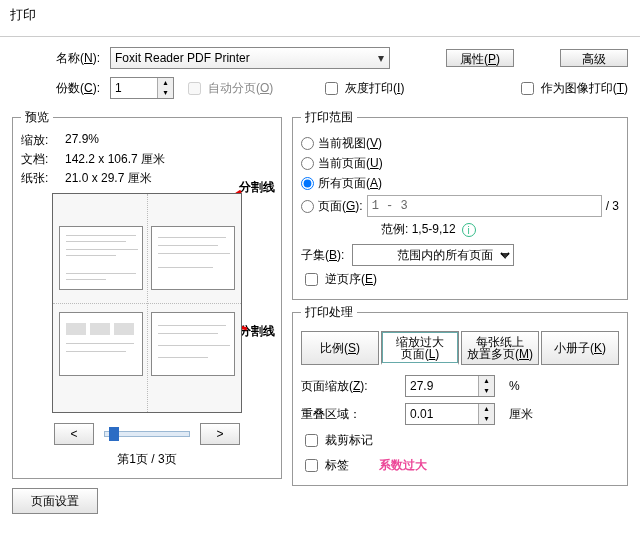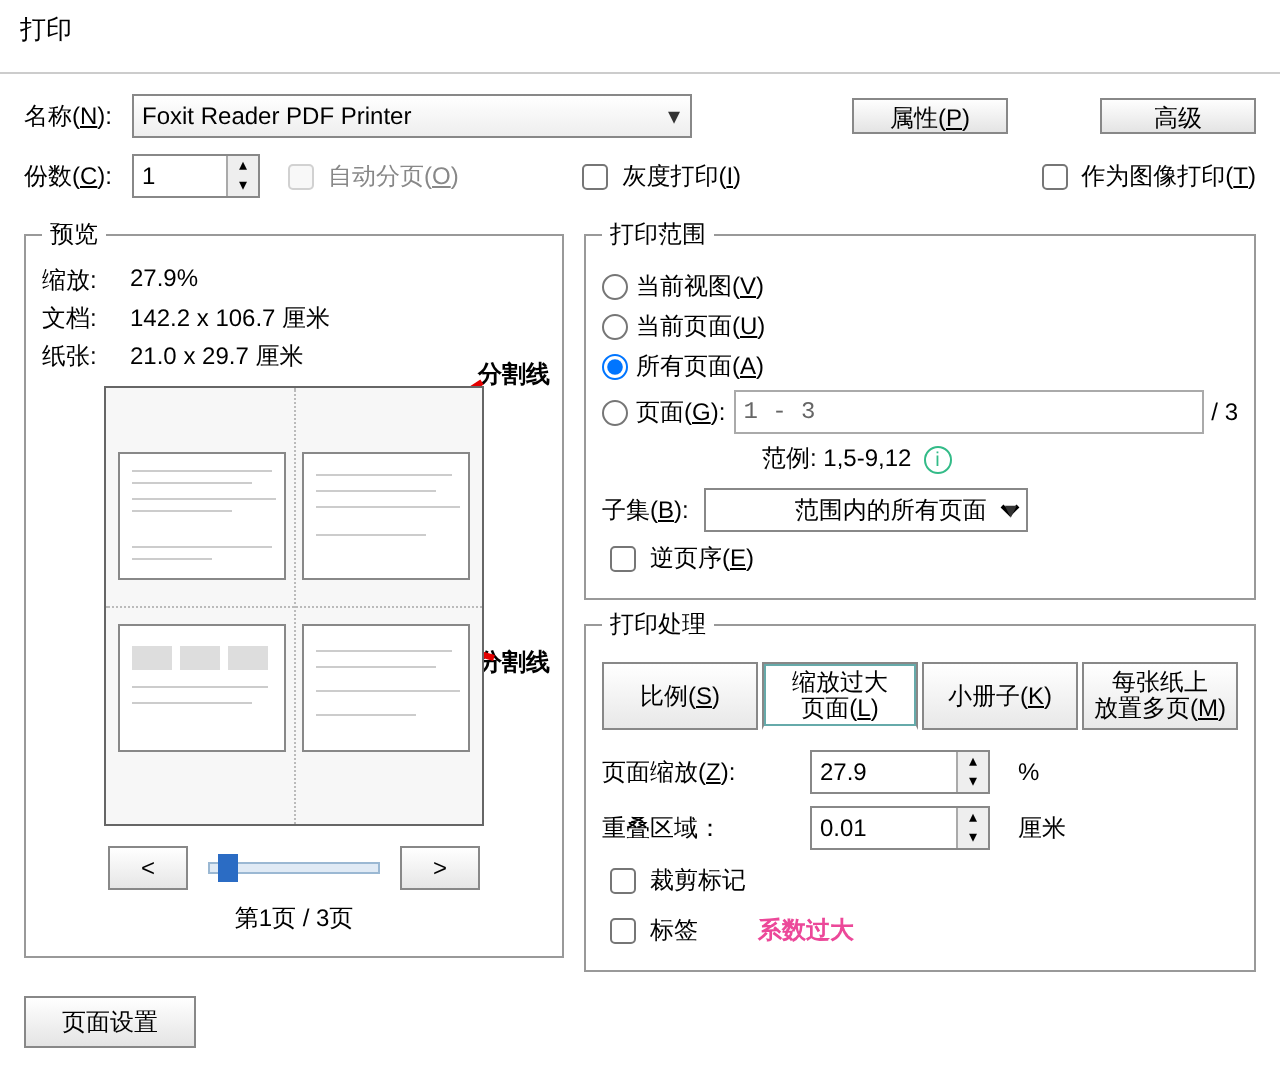--- a/index.html
+++ b/index.html
@@ -3,21 +3,21 @@
 <meta charset="utf-8">
 <style>
 * { box-sizing: border-box; font-family: "Microsoft YaHei", sans-serif; font-size: 12px; }
 body { margin: 0; padding: 0; background: #fff; width: 640px; height: 536px; position: relative; }
 .title { padding: 6px 10px; font-size: 13px; }
 .row { display: flex; align-items: center; gap: 8px; }
 .main { padding: 4px 12px 12px 12px; }
 .sep { border-top: 1px solid #ccc; margin: 6px 0; }
 fieldset { border: 1px solid #999; margin: 4px 0; padding: 6px 8px 10px 8px; }
 legend { padding: 0 4px; }
-label.hk { white-space: nowrap; }
+label.hk { white-space: nowrap; margin-left: 44px; }
 .u { text-decoration: underline; }
 select, input[type=text].wide { height: 22px; border: 1px solid #888; background: #fff; padding: 0 4px; }
 .printer-select { width: 280px; appearance: none; background: linear-gradient(#fff,#eee); position: relative; }
 .sel-wrap { position: relative; display: inline-block; }
 .sel-wrap:after { content: "▾"; position: absolute; right: 6px; top: 4px; pointer-events: none; color: #333; }
 button.btn { width: 78px; height: 18px; border: 1px solid #888; background: linear-gradient(#fefefe,#e4e4e4); cursor: pointer; margin-left: 36px; }
 .spinner { display: inline-flex; border: 1px solid #888; height: 22px; }
 .spinner input { border: none; width: 46px; padding: 0 4px; outline: none; }
 .spinbtns { display: flex; flex-direction: column; }
 .spinbtns button { width: 16px; height: 11px; border: none; border-left: 1px solid #aaa; background: #eee; font-size: 8px; line-height: 8px; padding: 0; cursor: pointer; }
@@ -44,21 +44,21 @@
 .subset { display: flex; align-items: center; gap: 8px; margin: 4px 0; }
 .subset select { width: 162px; padding-left: 40px; }
 .tabs { display: flex; gap: 2px; margin: 4px 0 10px 0; }
 .tabs button { flex: 1; height: 34px; border: 1px solid #888; background: linear-gradient(#fff,#e8e8e8); font-size: 11px; line-height: 12px; padding: 2px; cursor: pointer; }
 .tabs button.active { background: #fff; border-bottom: 2px solid #fff; font-weight: normal; box-shadow: inset 0 0 0 1px #6aa; }
 .numfield { display: inline-flex; border: 1px solid #888; height: 22px; }
 .numfield input { border: none; width: 72px; padding: 0 4px; outline: none; }
 .param { display: flex; align-items: center; gap: 14px; margin: 6px 0; }
 .param .lbl { width: 90px; }
 .warn { color: #ec4899; font-weight: bold; }
-.footer { position: absolute; left: 12px; bottom: 12px; }
+.footer { position: absolute; left: 12px; bottom: 22px; }
 .footer button { width: 86px; height: 26px; border: 1px solid #888; background: linear-gradient(#fff,#e4e4e4); cursor: pointer; }
 </style>
 </head>
 <body>
 
 <div class="title">打印</div>
 <div class="sep"></div>
 
 <div class="main">
   <div class="row" style="gap:10px">
@@ -203,22 +203,22 @@
           <input type="checkbox" style="">
           <span><span>逆页序(</span><span class="u">E</span><span>)</span></span>
         </label>
       </fieldset>
 
       <fieldset>
         <legend>打印处理</legend>
         <div class="tabs">
           <button><span>比例(</span><span class="u">S</span><span>)</span></button>
           <button class="active"><span>缩放过大</span><br><span>页面(</span><span class="u">L</span><span>)</span></button>
+          <button><span>每张纸上</span><br><span>放置多页(</span><span class="u">M</span><span>)</span></button>
           <button><span>小册子(</span><span class="u">K</span><span>)</span></button>
-          <button><span>每张纸上</span><br><span>放置多页(</span><span class="u">M</span><span>)</span></button>
         </div>
 
         <div class="param">
           <span class="lbl"><span>页面缩放(</span><span class="u">Z</span><span>):</span></span>
           <div class="numfield">
             <input type="text" value="27.9" style="">
             <div class="spinbtns">
                 <button>▴</button>
                 <button>▾</button>
               </div>

